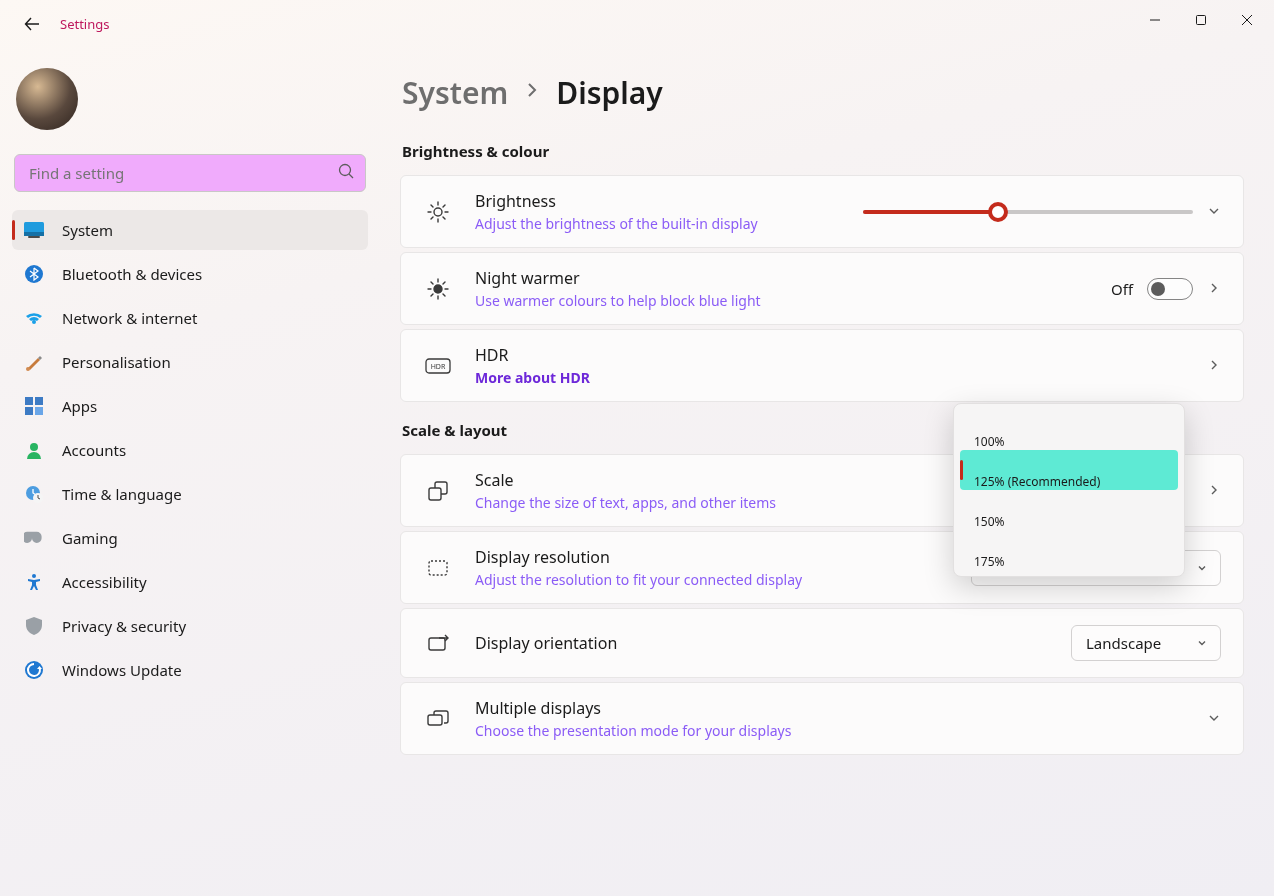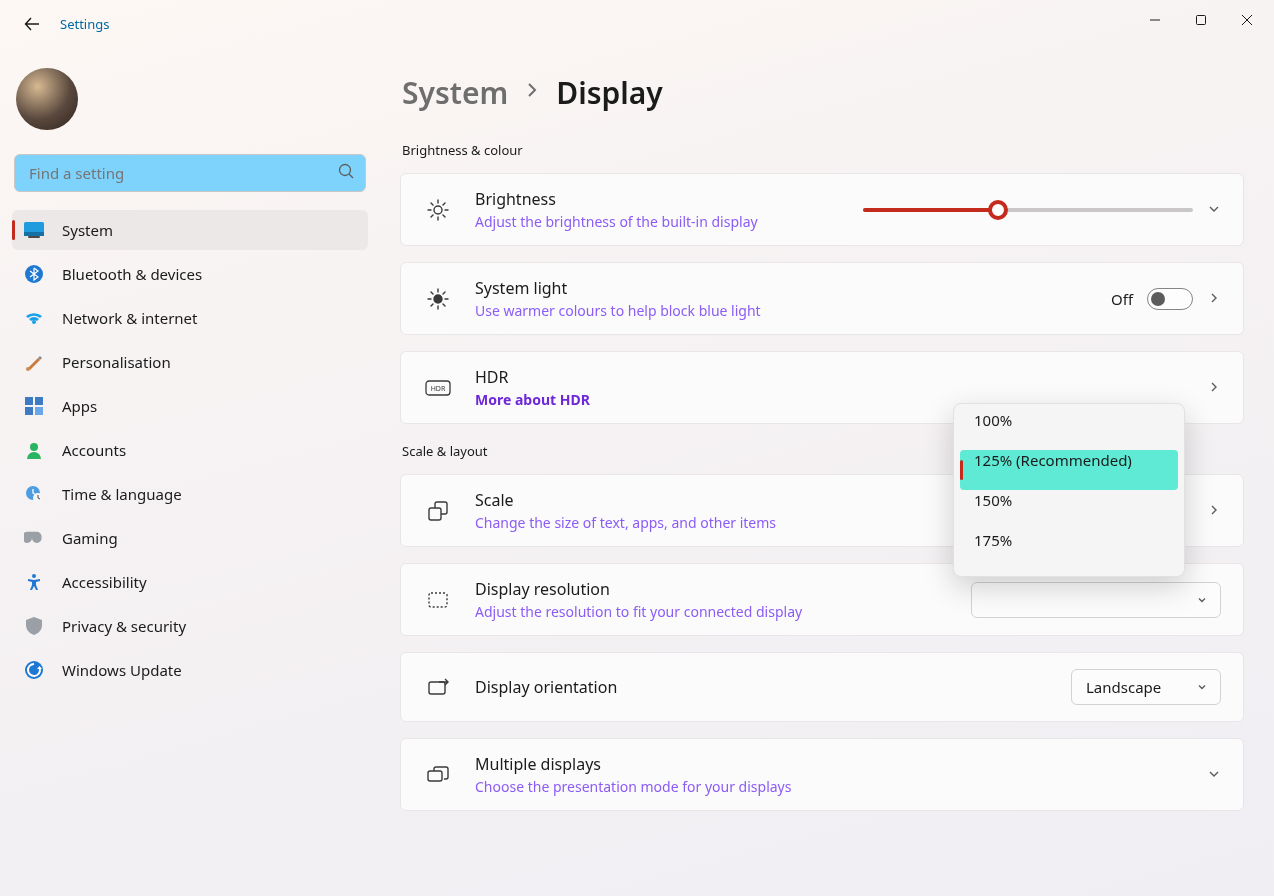--- a/index.html
+++ b/index.html
@@ -1,62 +1,62 @@
 <!DOCTYPE html>
 <html><head>
 <meta charset="utf-8">
 <style>
   * { box-sizing: border-box; margin: 0; padding: 0; font-family: "Segoe UI", "Segoe UI Variable", system-ui, sans-serif; }
   html, body { width: 1274px; height: 896px; overflow: hidden; background: linear-gradient(165deg, #fdf8f4 0%, #f7f3f3 30%, #f0eef3 100%); color: #1b1b1b; }
   .titlebar { height: 48px; display: flex; align-items: center; justify-content: flex-end; padding: 0 4px; position: relative; }
   .back-btn { position: absolute; left: 12px; top: 0; width: 40px; height: 48px; display: flex; align-items: center; justify-content: center; cursor: pointer; }
-  .app-title { position: absolute; left: 60px; top: 0; height: 48px; display: flex; align-items: center; font-size: 13px; color: #0369a1; text-align: center; }
+  .app-title { position: absolute; left: 60px; top: 0; height: 48px; display: flex; align-items: center; font-size: 13px; color: #be185d; text-align: center; }
   .win-controls { display: flex; }
   .win-btn { width: 46px; height: 32px; display: flex; align-items: center; justify-content: center; cursor: pointer; margin-top: -8px; }
   .layout { display: flex; height: calc(100% - 48px); }
   .sidebar { width: 380px; flex-shrink: 0; padding: 8px 12px 0 12px; }
   .profile { display: flex; align-items: center; gap: 16px; padding: 12px 4px 18px 4px; }
   .avatar { width: 62px; height: 62px; border-radius: 50%; background: radial-gradient(circle at 35% 30%, #d7b993 0%, #59483d 55%, #2d221d 100%); display:flex; align-items:center; justify-content:center; color:#fff; font-size:11px; }
   .profile-name { font-size: 15px; font-weight: 600; }
   .profile-email { font-size: 13px; color: #5c5c5c; }
   .search-wrap { position: relative; margin: 6px 2px 18px 2px; }
-  .search-input { width: 100%; height: 38px; border-radius: 6px; border: 1px solid #c9c7c7; background: #7dd3fc; padding: 0 40px 0 14px; font-size: 15px; color: #6a6a6a; outline: none; }
+  .search-input { width: 100%; height: 38px; border-radius: 6px; border: 1px solid #c9c7c7; background: #f0abfc; padding: 0 40px 0 14px; font-size: 15px; color: #6a6a6a; outline: none; }
   .search-icon { position: absolute; right: 12px; top: 50%; transform: translateY(-50%); color: #5c5c5c; }
   .nav { display: flex; flex-direction: column; gap: 4px; }
   .nav-item { display: flex; align-items: center; gap: 18px; height: 40px; padding: 0 12px; border-radius: 6px; cursor: pointer; font-size: 15px; position: relative; }
   .nav-item.active { background: #ece8e7; }
   .nav-item.active::before { content: ""; position: absolute; left: 0; top: 10px; bottom: 10px; width: 3px; background: #c42b1c; border-radius: 2px; }
   .nav-icon { width: 20px; height: 20px; display: flex; align-items: center; justify-content: center; }
   .content { flex: 1; padding: 24px 30px 0 20px; overflow-y: auto; position: relative; }
   .breadcrumb { display: flex; align-items: center; gap: 18px; margin: 0 0 28px 2px; }
   .bc-parent { font-size: 30px; font-weight: 600; color: #6e6e6e; }
   .bc-current { font-size: 30px; font-weight: 600; color: #1b1b1b; }
   .bc-sep { color: #6e6e6e; }
-  .section-title { font-size: 13px; font-weight: 400; margin: 0 0 14px 2px; }
+  .section-title { font-size: 15px; font-weight: 700; margin: 0 0 14px 2px; }
   .section-gap { margin-top: 18px; }
-  .card { background: #fcfbfb; border: 1px solid #e8e6e6; border-radius: 6px; margin-bottom: 16px; }
+  .card { background: #fcfbfb; border: 1px solid #e8e6e6; border-radius: 6px; margin-bottom: 4px; }
   .row { display: flex; align-items: center; min-height: 68px; padding: 14px 22px 14px 22px; gap: 22px; }
   .row-icon { width: 30px; display: flex; align-items: center; justify-content: center; color: #3a3a3a; }
   .row-text { flex: 1; display: flex; flex-direction: column; gap: 2px; }
   .row-title { font-size: 16px; color: #1b1b1b; }
   .row-sub { font-size: 14px; color: #8b5cf6; }
   .row-sub.link { color: #6d28d9; font-weight: 700; cursor: pointer; }
   .row-right { display: flex; align-items: center; gap: 14px; }
   .chev { color: #5c5c5c; }
   .slider { width: 330px; height: 20px; position: relative; cursor: pointer; }
   .slider-track { position: absolute; left: 0; right: 0; top: 8px; height: 4px; background: #c9c7c7; border-radius: 2px; }
   .slider-fill { position: absolute; left: 0; top: 8px; height: 4px; background: #c42b1c; border-radius: 2px; }
   .slider-thumb { position: absolute; top: 0; width: 20px; height: 20px; border-radius: 50%; background: #fff; border: 4px solid #c42b1c; transform: translateX(-50%); }
   .toggle { display: flex; align-items: center; gap: 14px; }
   .toggle-label { font-size: 15px; }
   .toggle-sw { width: 46px; height: 22px; border-radius: 11px; background: #fdfdfd; border: 1px solid #858585; position: relative; cursor: pointer; }
   .toggle-knob { position: absolute; left: 3px; top: 3px; width: 14px; height: 14px; border-radius: 50%; background: #5c5c5c; }
   .select-box { min-width: 150px; height: 36px; border: 1px solid #d3d1d1; border-radius: 6px; background: #fdfcfc; display: flex; align-items: center; justify-content: space-between; padding: 0 12px 0 14px; font-size: 15px; cursor: pointer; }
   .dropdown-menu { position: absolute; background: #f6f5f5; border: 1px solid #e2e0e0; border-radius: 8px; box-shadow: 0 10px 30px rgba(0,0,0,0.18); padding: 6px; z-index: 50; }
-  .dropdown-item { height: 40px; display: flex; align-items: flex-start; padding: 0 14px; border-radius: 4px; font-size: 15px; cursor: pointer; position: relative; }
+  .dropdown-item { height: 40px; display: flex; align-items: flex-end; padding: 0 14px; border-radius: 4px; font-size: 12px; cursor: pointer; position: relative; }
   .dropdown-item.selected { background: #5eead4; }
   .dropdown-item.selected::before { content: ""; position: absolute; left: 0; top: 10px; bottom: 10px; width: 3px; background: #c42b1c; border-radius: 2px; }
 </style>
 </head>
 <body>
 
 <div class="titlebar">
   <div class="back-btn">
     <svg width="16" height="16" viewBox="0 0 16 16" fill="none" stroke="#1b1b1b" stroke-width="1.4">
         <path d="M7 2 L1.5 8 L7 14 M1.5 8 H15"></path>
@@ -262,21 +262,21 @@
                 <line x1="1" y1="11" x2="4" y2="11"></line>
                 <line x1="18" y1="11" x2="21" y2="11"></line>
                 <line x1="4" y1="4" x2="6" y2="6"></line>
                 <line x1="16" y1="16" x2="18" y2="18"></line>
                 <line x1="16" y1="6" x2="18" y2="4"></line>
                 <line x1="4" y1="18" x2="6" y2="16"></line>
               </g>
             </svg>
           </div>
         <div class="row-text">
-          <span class="row-title">System light</span>
+          <span class="row-title">Night warmer</span>
           <span class="row-sub">Use warmer colours to help block blue light</span>
         </div>
         <div class="row-right">
           <div class="toggle">
             <span class="toggle-label">Off</span>
             <div class="toggle-sw">
                 <div class="toggle-knob"></div>
               </div>
           </div>
           <span class="chev"><svg width="14" height="14" viewBox="0 0 14 14" fill="none" stroke="#5c5c5c" stroke-width="1.4">

